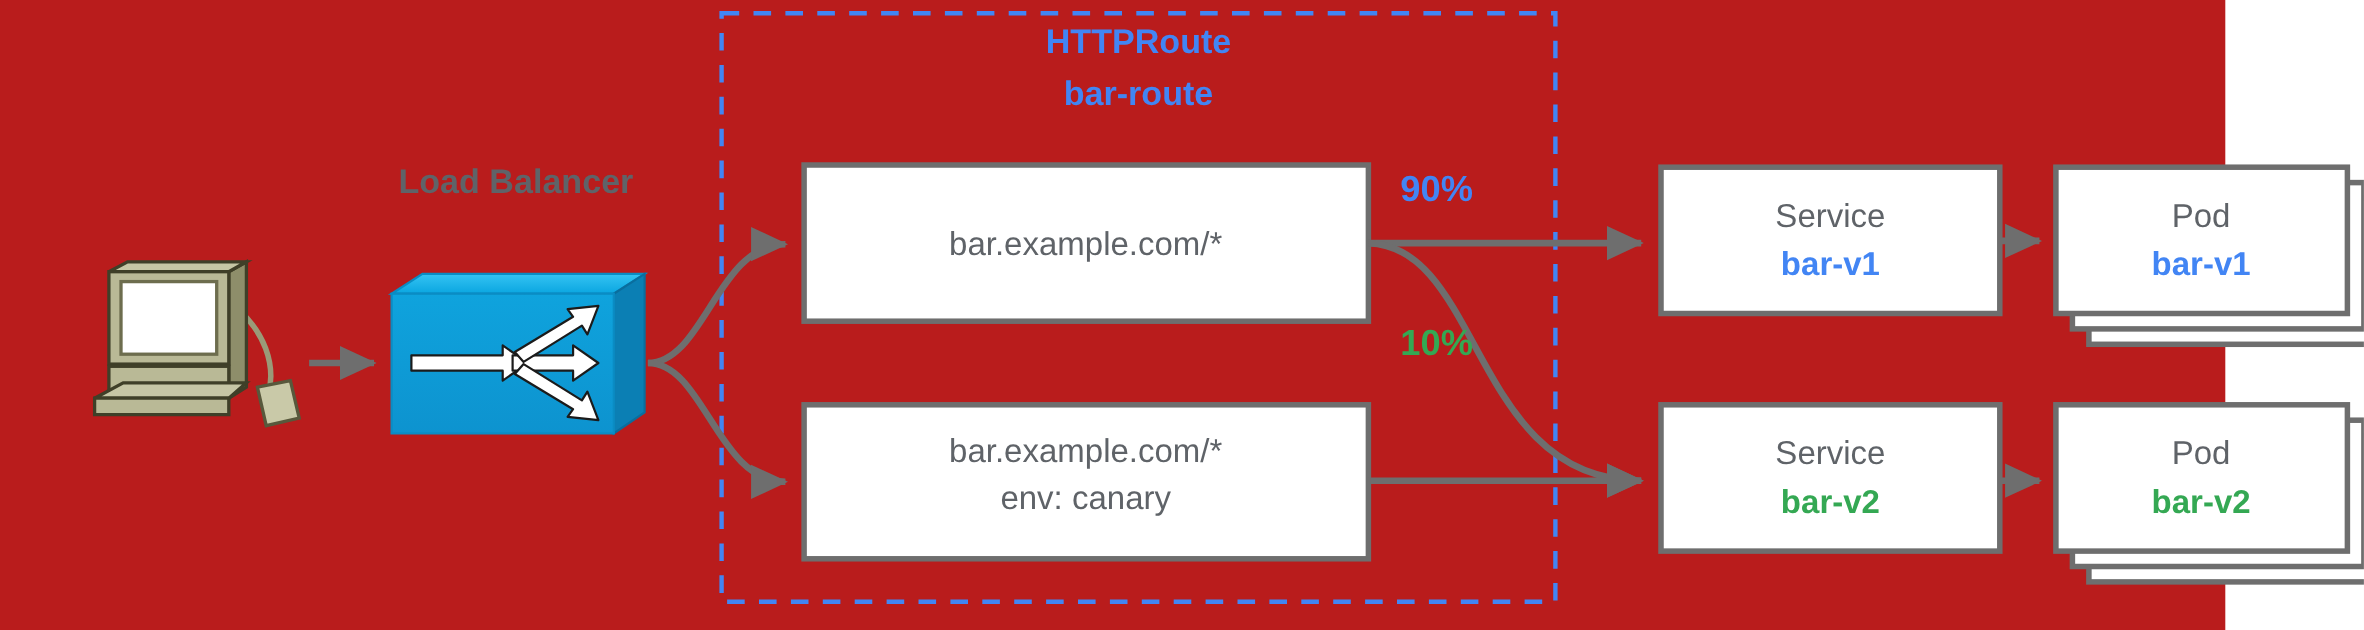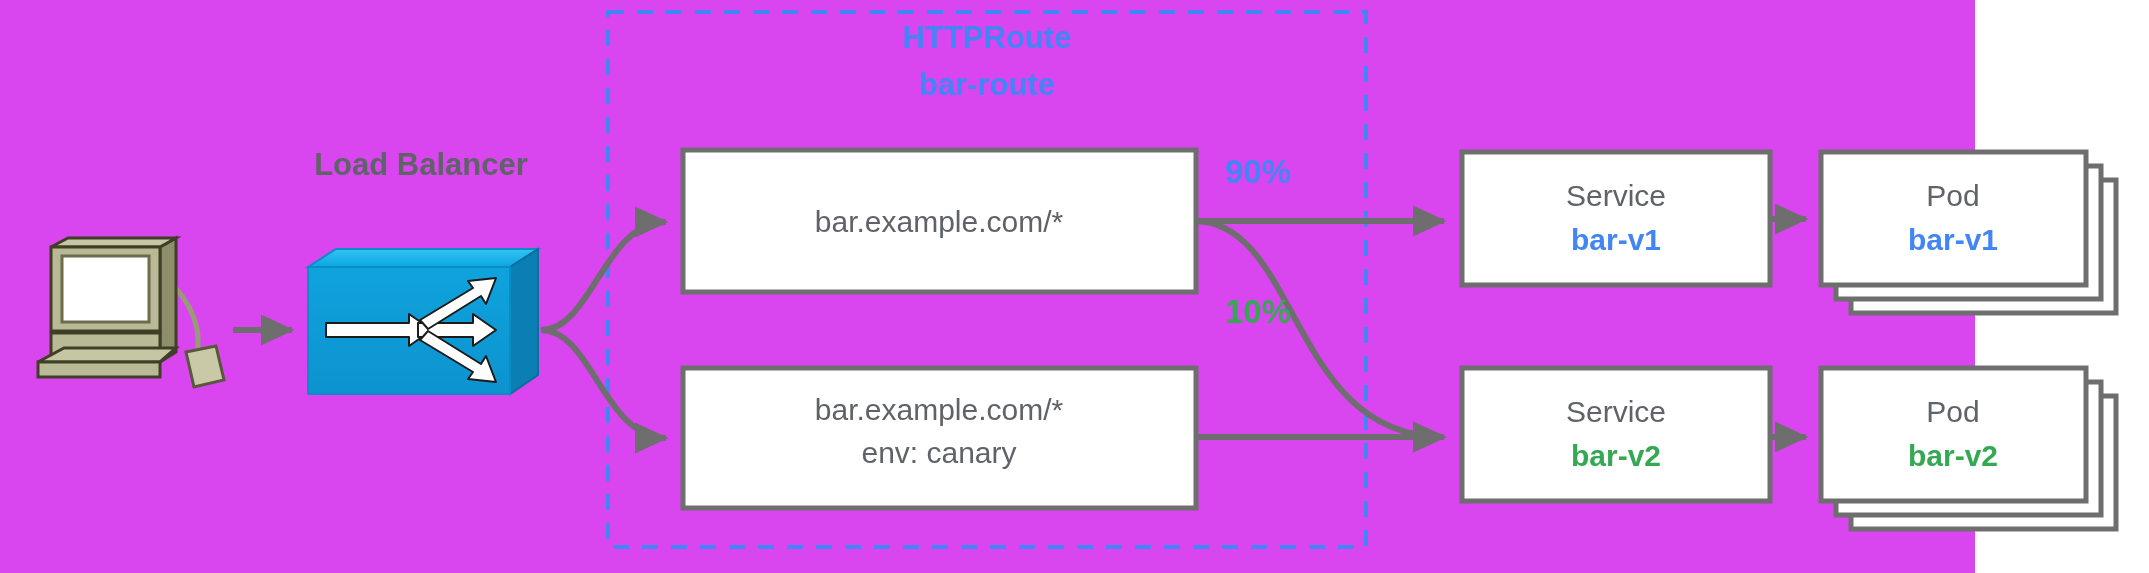--- a/index.html
+++ b/index.html
@@ -1,18 +1,18 @@
 <!DOCTYPE html>
 <html><head>
 <meta charset="utf-8">
 <style>
   html,body{margin:0;padding:0;background:#ffffff;}
   body{width:2149px;height:573px;overflow:hidden;
        font-family:"Liberation Sans", sans-serif;}
-  #stage{position:relative;width:1975px;height:573px;background:#d946ef;}
+  #stage{position:relative;width:1975px;height:573px;background:#b91c1c;padding-left:48px;}
   svg{display:block;}
   .box-text{font-family:"Liberation Sans", sans-serif;font-size:30px;fill:#5f6368;}
   .box-text-b{font-family:"Liberation Sans", sans-serif;font-size:30px;font-weight:bold;}
   .pct{font-family:"Liberation Sans", sans-serif;font-size:33px;font-weight:bold;}
   .route-title{font-family:"Liberation Sans", sans-serif;font-size:31px;font-weight:bold;fill:#4285f4;}
   .lb-title{font-family:"Liberation Sans", sans-serif;font-size:31px;font-weight:bold;fill:#5f6368;}
   .nodebox{fill:#ffffff;stroke:#6e6e6e;stroke-width:5;}
   .edge{fill:none;stroke:#6e6e6e;stroke-width:6;}
 </style>
 </head>

